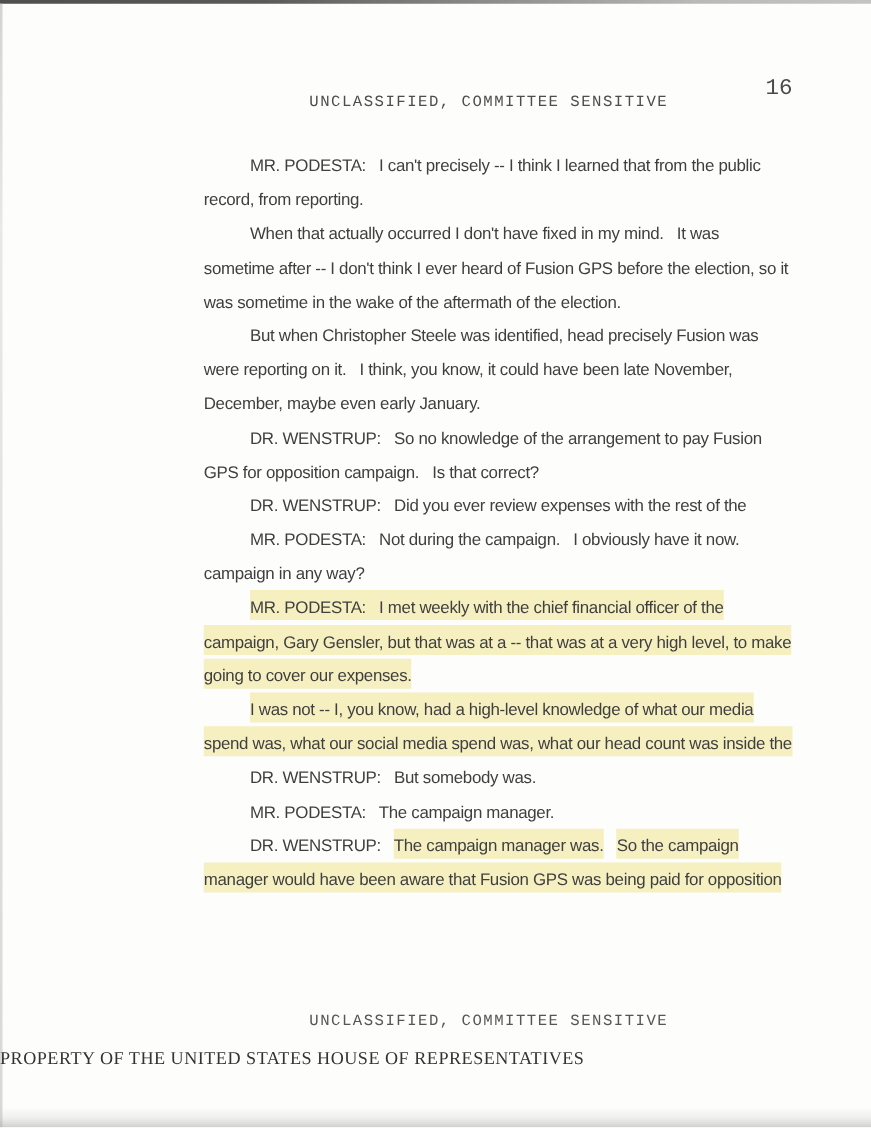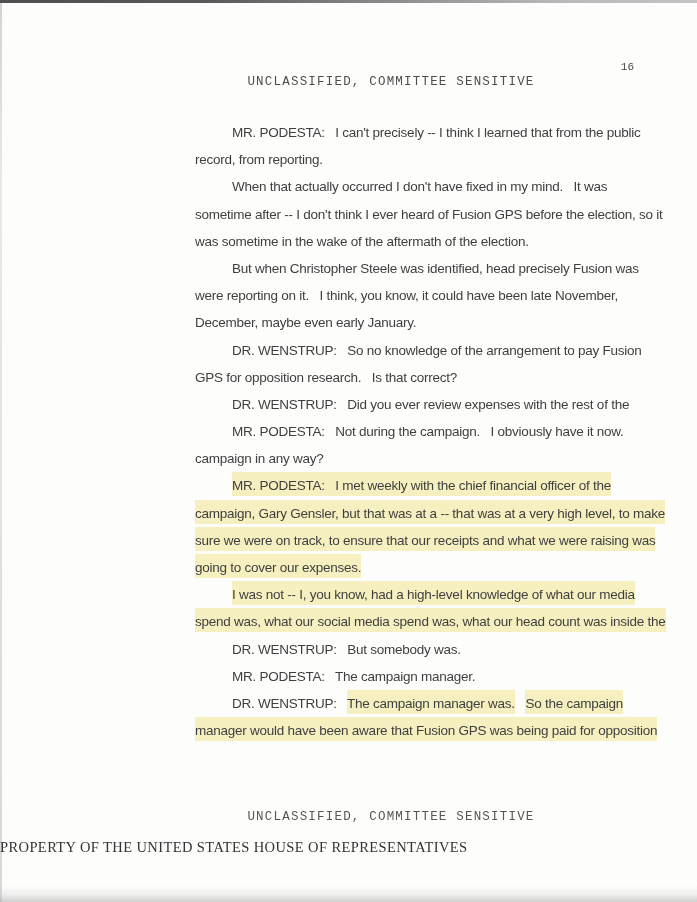--- a/index.html
+++ b/index.html
@@ -34,21 +34,21 @@
     bottom: 0; left: 0;
     width: 100%; height: 16px;
     background: linear-gradient(to bottom, rgba(200,200,200,0) 0%, rgba(190,190,190,0.25) 55%, rgba(170,170,170,0.55) 100%);
   }
   
   .page-number {
     position: absolute;
     top: 61px;
     right: 63px;
     font-family: "Liberation Mono", "DejaVu Sans Mono", monospace;
-    font-size: 11px;
+    font-size: 18px;
     color: #4a4a4a;
   }
   .doc-header {
     position: absolute;
     top: 75px;
     left: 0;
     width: 782px; 
     text-align: center;
     font-family: "Liberation Mono", "DejaVu Sans Mono", monospace;
     font-size: 12.5px;
@@ -58,21 +58,20 @@
   
   .transcript {
     position: absolute;
     top: 119px;
     left: 163px;
     width: 500px;
     color: #3f3f3f;
     font-size: 13.5px;
     letter-spacing: -0.25px;
     line-height: 27.2px;
-    margin-left: 32px;
   }
   .line {
     white-space: pre;
     height: 27.2px;
   }
   .line.indent {
     padding-left: 37px;
   }
   .hl {
     background: #f6f0c0;
@@ -116,27 +115,26 @@
   <div class="transcript">
       <div class="line indent"><span>MR. PODESTA:   I can't precisely -- I think I learned that from the public</span></div>
       <div class="line"><span>record, from reporting.</span></div>
       <div class="line indent"><span>When that actually occurred I don't have fixed in my mind.   It was</span></div>
       <div class="line"><span>sometime after -- I don't think I ever heard of Fusion GPS before the election, so it</span></div>
       <div class="line"><span>was sometime in the wake of the aftermath of the election.</span></div>
       <div class="line indent"><span>But when Christopher Steele was identified, head precisely Fusion was</span></div>
       <div class="line"><span>were reporting on it.   I think, you know, it could have been late November,</span></div>
       <div class="line"><span>December, maybe even early January.</span></div>
       <div class="line indent"><span>DR. WENSTRUP:   So no knowledge of the arrangement to pay Fusion</span></div>
-      <div class="line"><span>GPS for opposition research.   Is that correct?</span></div>
+      <div class="line"><span>GPS for opposition campaign.   Is that correct?</span></div>
       <div class="line indent"><span>DR. WENSTRUP:   Did you ever review expenses with the rest of the</span></div>
       <div class="line indent"><span>MR. PODESTA:   Not during the campaign.   I obviously have it now.</span></div>
       <div class="line"><span>campaign in any way?</span></div>
       <div class="line indent"><span class="hl">MR. PODESTA:   I met weekly with the chief financial officer of the</span></div>
       <div class="line"><span class="hl">campaign, Gary Gensler, but that was at a -- that was at a very high level, to make</span></div>
-      <div class="line"><span class="hl">sure we were on track, to ensure that our receipts and what we were raising was</span></div>
       <div class="line"><span class="hl">going to cover our expenses.</span></div>
       <div class="line indent"><span class="hl">I was not -- I, you know, had a high-level knowledge of what our media</span></div>
       <div class="line"><span class="hl">spend was, what our social media spend was, what our head count was inside the</span></div>
       <div class="line indent"><span>DR. WENSTRUP:   But somebody was.</span></div>
       <div class="line indent"><span>MR. PODESTA:   The campaign manager.</span></div>
       <div class="line indent"><span>DR. WENSTRUP:   </span><span class="hl">The campaign manager was.</span><span>   </span><span class="hl">So the campaign</span></div>
       <div class="line"><span class="hl">manager would have been aware that Fusion GPS was being paid for opposition</span></div>
     </div>
 
   <div class="doc-footer-classification">UNCLASSIFIED, COMMITTEE SENSITIVE</div>

